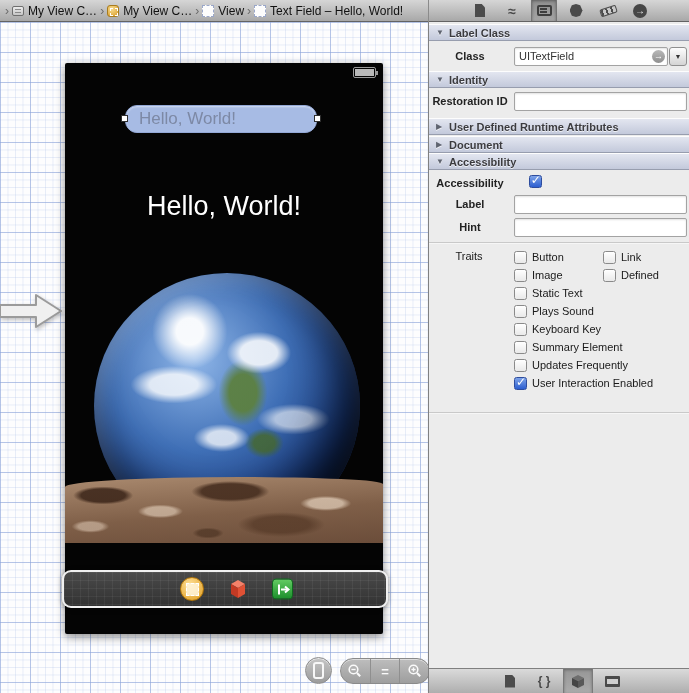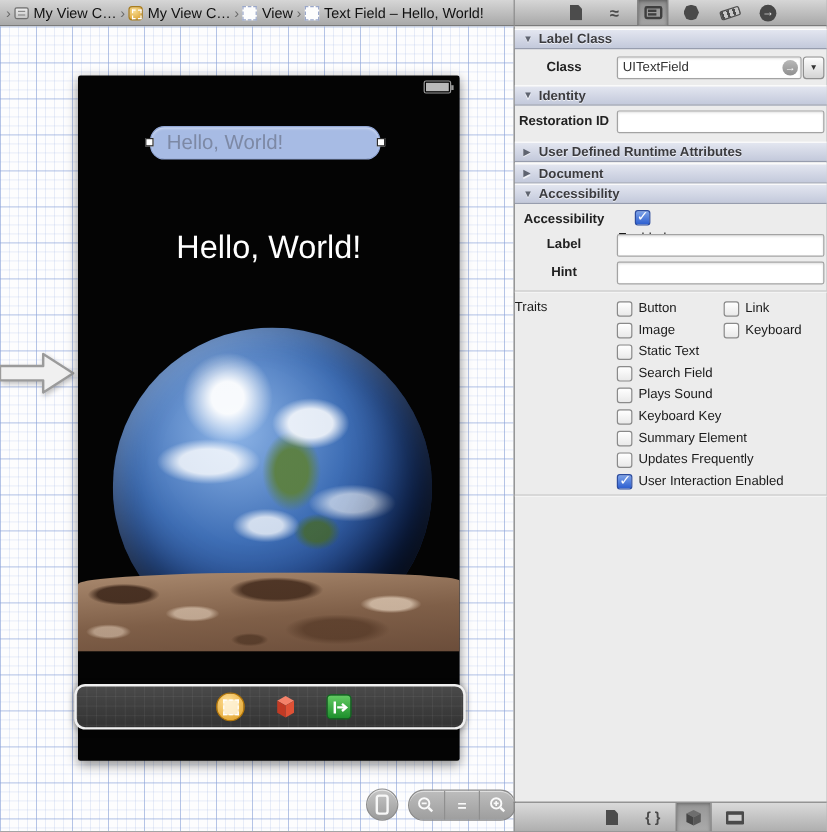--- a/index.html
+++ b/index.html
@@ -134,21 +134,21 @@
   .cb { width:13px; height:13px; border:1px solid #8a8a8a; border-radius:2.5px;
     background:linear-gradient(#ffffff,#e9e9e9); position:relative; flex:0 0 auto; }
   .cb.checked { background:linear-gradient(#7ea3e8,#2c5ed0); border-color:#2d4c9e; }
   .cb.checked:after { content:"✓"; position:absolute; left:1px; top:-3px; color:#fff; font-weight:bold; font-size:12px; }
   .cbrow { position:absolute; display:flex; align-items:center; gap:5px; height:16px;flex-direction:column; }
   .sep { position:absolute; left:0; width:261px; height:1px; background:#c9c9c9; box-shadow:0 1px 0 #f6f6f6; }
   .traits { position:absolute; left:0; top:226px; width:261px; }
   .trait-row { display:flex; align-items:center; gap:5px; height:18px;text-align:center; }
   .tcol1 { position:absolute; left:85px; top:0; }
   .tcol2 { position:absolute; left:174px; top:0; }
-  .traits-cap { position:absolute; left:0; top:2px; width:80px; text-align:left; }
+  .traits-cap { position:absolute; left:0; top:2px; width:80px; text-align:center; }
   
   .libbar { position:absolute; left:428px; top:668px; width:261px; height:25px;
     background:linear-gradient(#dadada,#aeaeae); border-top:1px solid #7f7f7f; border-left:1px solid #808080;
     display:flex; align-items:center; padding-left:66px; gap:4px; }
   .lib-seg { width:30px; height:24px; display:flex; align-items:center; justify-content:center; }
   .lib-seg.selected { background:linear-gradient(#969696,#ababab); border-left:1px solid #7a7a7a; border-right:1px solid #7a7a7a; box-shadow:inset 0 1px 3px rgba(0,0,0,.3); }
   .ic-braces { font-weight:bold; font-size:12px; color:#4a4a4a; }
   .ic-film { width:15px; height:11px; background:#4a4a4a; border-radius:1px; position:relative; }
   .ic-film:before { content:""; position:absolute; left:2px; right:2px; top:3px; bottom:3px; background:#cfcfcf; }
 </style>
@@ -329,24 +329,20 @@
         <div class="trait-row">
           <span class="cb"></span>
           <span>Image</span>
         </div>
         <div class="trait-row">
           <span class="cb"></span>
           <span>Static Text</span>
         </div>
         <div class="trait-row">
           <span class="cb"></span>
-          <span>Search Field</span>
-        </div>
-        <div class="trait-row">
-          <span class="cb"></span>
           <span>Plays Sound</span>
         </div>
         <div class="trait-row">
           <span class="cb"></span>
           <span>Keyboard Key</span>
         </div>
         <div class="trait-row">
           <span class="cb"></span>
           <span>Summary Element</span>
         </div>
@@ -359,21 +355,21 @@
           <span>User Interaction Enabled</span>
         </div>
       </div>
       <div class="tcol2">
         <div class="trait-row">
           <span class="cb"></span>
           <span>Link</span>
         </div>
         <div class="trait-row">
           <span class="cb"></span>
-          <span>Keyboard</span>
+          <span>Defined</span>
         </div>
       </div>
     </div>
 
     <div class="sep" style="top:390px"></div>
   </div>
 
   <div class="libbar">
     <span class="lib-seg">
         <span class="ic-doc"></span>

